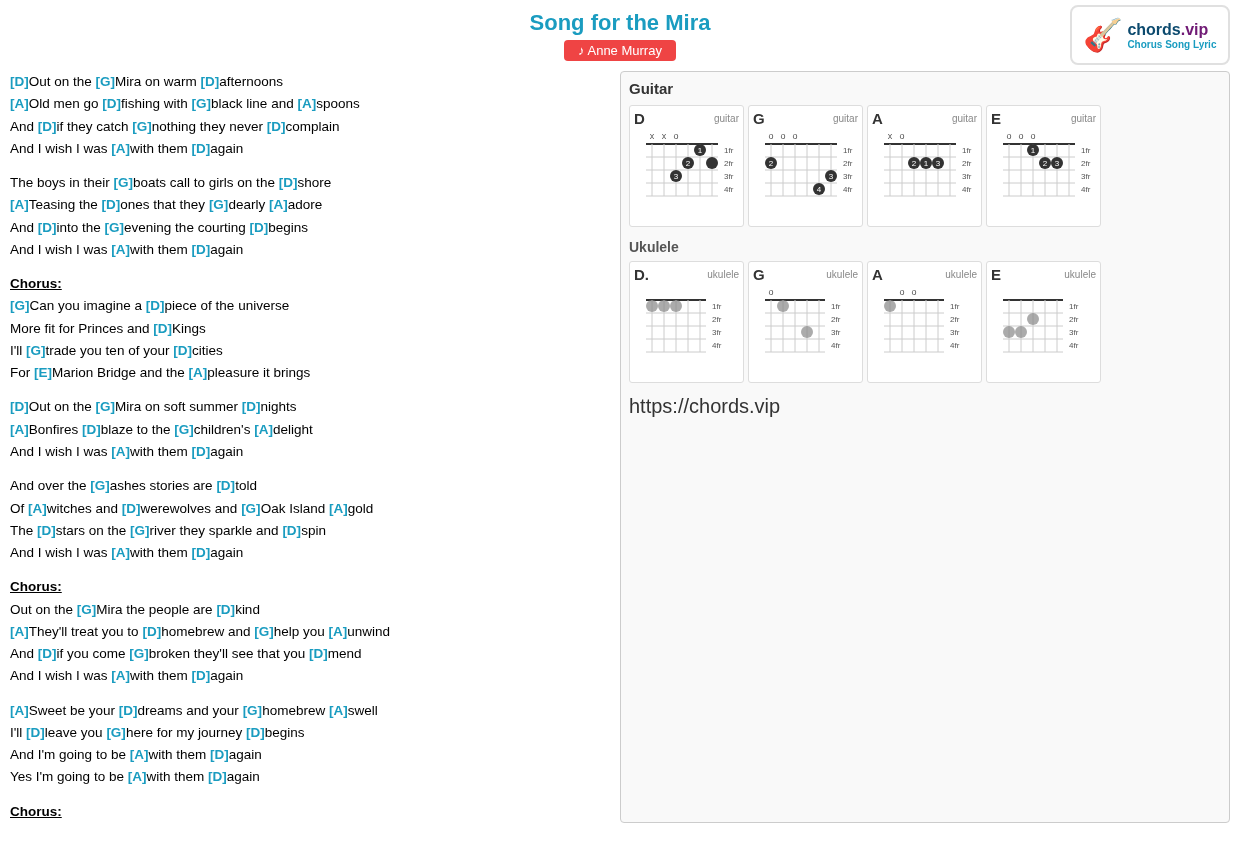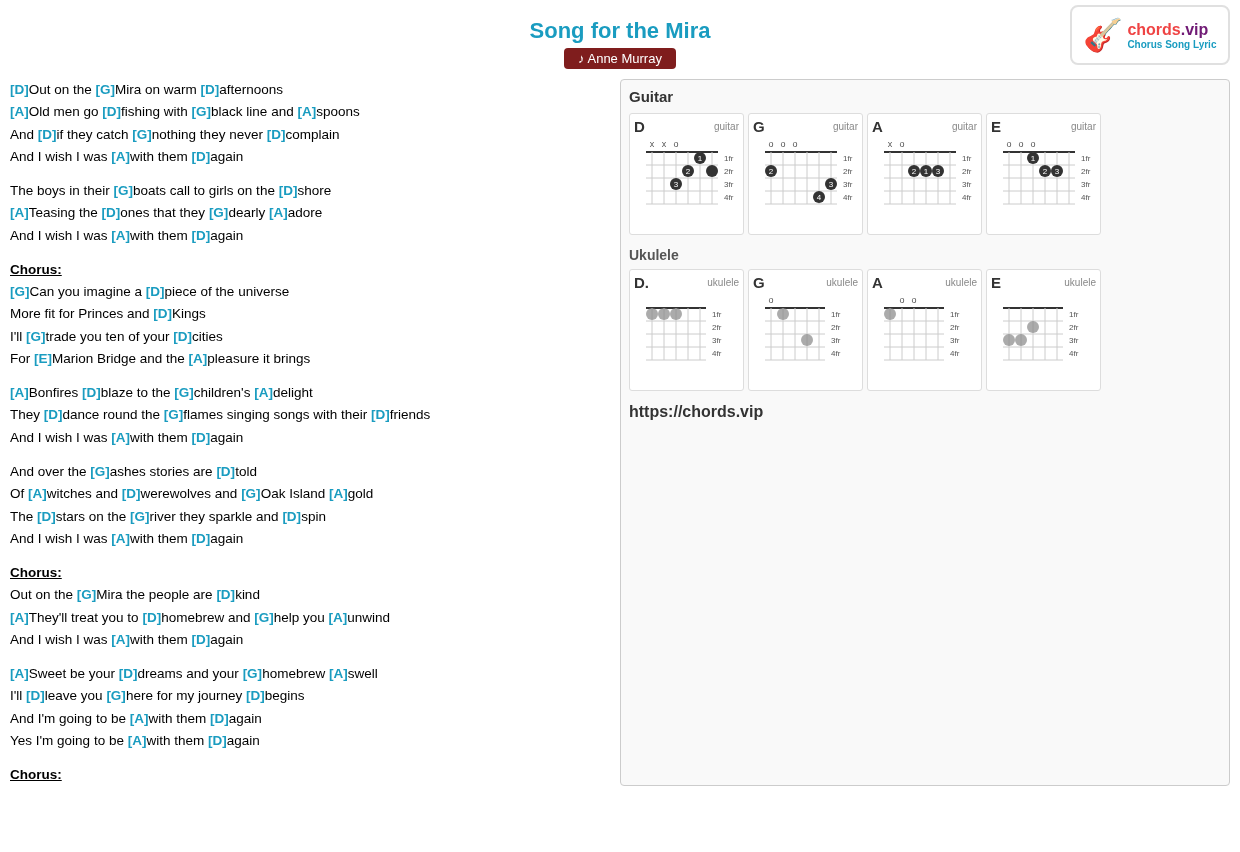--- a/index.html
+++ b/index.html
@@ -1,25 +1,25 @@
 <!DOCTYPE html>
 <html><head>
   <meta charset="utf-8">
   <style>
     * { margin: 0; padding: 0; box-sizing: border-box; }
     body { font-family: Arial, sans-serif; font-size: 14px; background: #fff; color: #000; }
 
     #page-container { display: flex; flex-direction: column; width: 1240px; min-height: 852px; position: relative; }
 
     
-    #header { text-align: center; padding: 18px 0 5px; }
+    #header { text-align: center; padding: 10px 0 5px; }
     #song-title { color: #1a9cc0; font-size: 22px; font-weight: bold; }
     #artist-badge {
       display: inline-block;
-      background: #7f1d1d;
+      background: #ef4444;
       color: white;
       padding: 3px 14px;
       border-radius: 4px;
       font-size: 13px;
       margin-top: 4px;
     }
     #artist-badge::before { content: "♪ "; }
 
     
     #logo {
@@ -62,78 +62,80 @@
 
     .chord-section { margin-bottom: 12px; }
     .chord-section-title { font-size: 14px; font-weight: bold; color: #555; margin-bottom: 6px; }
 
     .chord-diagrams-row { display: flex; flex-direction: row; gap: 4px; }
     .chord-diagram { width: 115px; background: #fff; border: 1px solid #ddd; border-radius: 3px; padding: 4px; }
     .chord-diagram-header { display: flex; justify-content: space-between; align-items: center; margin-bottom: 2px; }
     .chord-name { font-weight: bold; font-size: 15px; color: #333; }
     .chord-type { font-size: 10px; color: #888; }
 
-    #chord-panel-url { font-weight: bold; font-size: 16px; color: #333; margin-top: 8px; }
+    #chord-panel-url { font-weight: normal; font-size: 20px; color: #333; margin-top: 8px; }
   </style>
 </head>
 <body>
 
 <div id="page-container">
 
   <div id="header">
     <div id="song-title">Song for the Mira</div>
     <div>
       <span id="artist-badge">Anne Murray</span>
     </div>
   </div>
 
   <div id="logo">
     <div id="logo-inner">
       <div id="logo-guitar" style="font-size:32px; color:#d4890a;">🎸</div>
       <div id="logo-text-block">
         <div style="display:flex; align-items:baseline;">
-          <span style="color:#ef4444; font-size:16px; font-weight:bold;">chords</span>
+          <span style="color:#0c4a6e; font-size:16px; font-weight:bold;">chords</span>
           <span style="color:#701a75; font-size:16px; font-weight:bold;">.vip</span>
         </div>
         <span style="color:#1a9cc0; font-size:10px; font-weight:bold; display:block;">Chorus Song Lyric</span>
       </div>
     </div>
   </div>
 
   <div id="main">
 
     <div id="lyrics-panel">
       <div id="lyrics-content">
       <div class="line"><span class="chord">[D]</span><span>Out on the </span><span class="chord">[G]</span><span>Mira on warm </span><span class="chord">[D]</span><span>afternoons</span></div>
           <div class="line"><span class="chord">[A]</span><span>Old men go </span><span class="chord">[D]</span><span>fishing with </span><span class="chord">[G]</span><span>black line and </span><span class="chord">[A]</span><span>spoons</span></div>
           <div class="line"><span>And </span><span class="chord">[D]</span><span>if they catch </span><span class="chord">[G]</span><span>nothing they never </span><span class="chord">[D]</span><span>complain</span></div>
           <div class="line"><span>And I wish I was </span><span class="chord">[A]</span><span>with them </span><span class="chord">[D]</span><span>again</span></div>
           <div class="spacer"></div>
           <div class="line"><span>The boys in their </span><span class="chord">[G]</span><span>boats call to girls on the </span><span class="chord">[D]</span><span>shore</span></div>
           <div class="line"><span class="chord">[A]</span><span>Teasing the </span><span class="chord">[D]</span><span>ones that they </span><span class="chord">[G]</span><span>dearly </span><span class="chord">[A]</span><span>adore</span></div>
+          <div class="line"><span>And </span><span class="chord">[D]</span><span>into the </span><span class="chord">[G]</span><span>evening the courting </span><span class="chord">[D]</span><span>begins</span></div>
           <div class="line"><span>And I wish I was </span><span class="chord">[A]</span><span>with them </span><span class="chord">[D]</span><span>again</span></div>
           <div class="spacer"></div>
           <div class="chorus-label">Chorus:</div>
           <div class="line"><span class="chord">[G]</span><span>Can you imagine a </span><span class="chord">[D]</span><span>piece of the universe</span></div>
           <div class="line"><span>More fit for Princes and </span><span class="chord">[D]</span><span>Kings</span></div>
           <div class="line"><span>I'll </span><span class="chord">[G]</span><span>trade you ten of your </span><span class="chord">[D]</span><span>cities</span></div>
           <div class="line"><span>For </span><span class="chord">[E]</span><span>Marion Bridge and the </span><span class="chord">[A]</span><span>pleasure it brings</span></div>
           <div class="spacer"></div>
+          <div class="line"><span class="chord">[D]</span><span>Out on the </span><span class="chord">[G]</span><span>Mira on soft summer </span><span class="chord">[D]</span><span>nights</span></div>
           <div class="line"><span class="chord">[A]</span><span>Bonfires </span><span class="chord">[D]</span><span>blaze to the </span><span class="chord">[G]</span><span>children's </span><span class="chord">[A]</span><span>delight</span></div>
-          <div class="line"><span>They </span><span class="chord">[D]</span><span>dance round the </span><span class="chord">[G]</span><span>flames singing songs with their </span><span class="chord">[D]</span><span>friends</span></div>
           <div class="line"><span>And I wish I was </span><span class="chord">[A]</span><span>with them </span><span class="chord">[D]</span><span>again</span></div>
           <div class="spacer"></div>
           <div class="line"><span>And over the </span><span class="chord">[G]</span><span>ashes stories are </span><span class="chord">[D]</span><span>told</span></div>
           <div class="line"><span>Of </span><span class="chord">[A]</span><span>witches and </span><span class="chord">[D]</span><span>werewolves and </span><span class="chord">[G]</span><span>Oak Island </span><span class="chord">[A]</span><span>gold</span></div>
           <div class="line"><span>The </span><span class="chord">[D]</span><span>stars on the </span><span class="chord">[G]</span><span>river they sparkle and </span><span class="chord">[D]</span><span>spin</span></div>
           <div class="line"><span>And I wish I was </span><span class="chord">[A]</span><span>with them </span><span class="chord">[D]</span><span>again</span></div>
           <div class="spacer"></div>
           <div class="chorus-label">Chorus:</div>
           <div class="line"><span>Out on the </span><span class="chord">[G]</span><span>Mira the people are </span><span class="chord">[D]</span><span>kind</span></div>
           <div class="line"><span class="chord">[A]</span><span>They'll treat you to </span><span class="chord">[D]</span><span>homebrew and </span><span class="chord">[G]</span><span>help you </span><span class="chord">[A]</span><span>unwind</span></div>
+          <div class="line"><span>And </span><span class="chord">[D]</span><span>if you come </span><span class="chord">[G]</span><span>broken they'll see that you </span><span class="chord">[D]</span><span>mend</span></div>
           <div class="line"><span>And I wish I was </span><span class="chord">[A]</span><span>with them </span><span class="chord">[D]</span><span>again</span></div>
           <div class="spacer"></div>
           <div class="line"><span class="chord">[A]</span><span>Sweet be your </span><span class="chord">[D]</span><span>dreams and your </span><span class="chord">[G]</span><span>homebrew </span><span class="chord">[A]</span><span>swell</span></div>
           <div class="line"><span>I'll </span><span class="chord">[D]</span><span>leave you </span><span class="chord">[G]</span><span>here for my journey </span><span class="chord">[D]</span><span>begins</span></div>
           <div class="line"><span>And I'm going to be </span><span class="chord">[A]</span><span>with them </span><span class="chord">[D]</span><span>again</span></div>
           <div class="line"><span>Yes I'm going to be </span><span class="chord">[A]</span><span>with them </span><span class="chord">[D]</span><span>again</span></div>
           <div class="spacer"></div>
           <div class="chorus-label">Chorus:</div>
         </div>
 

